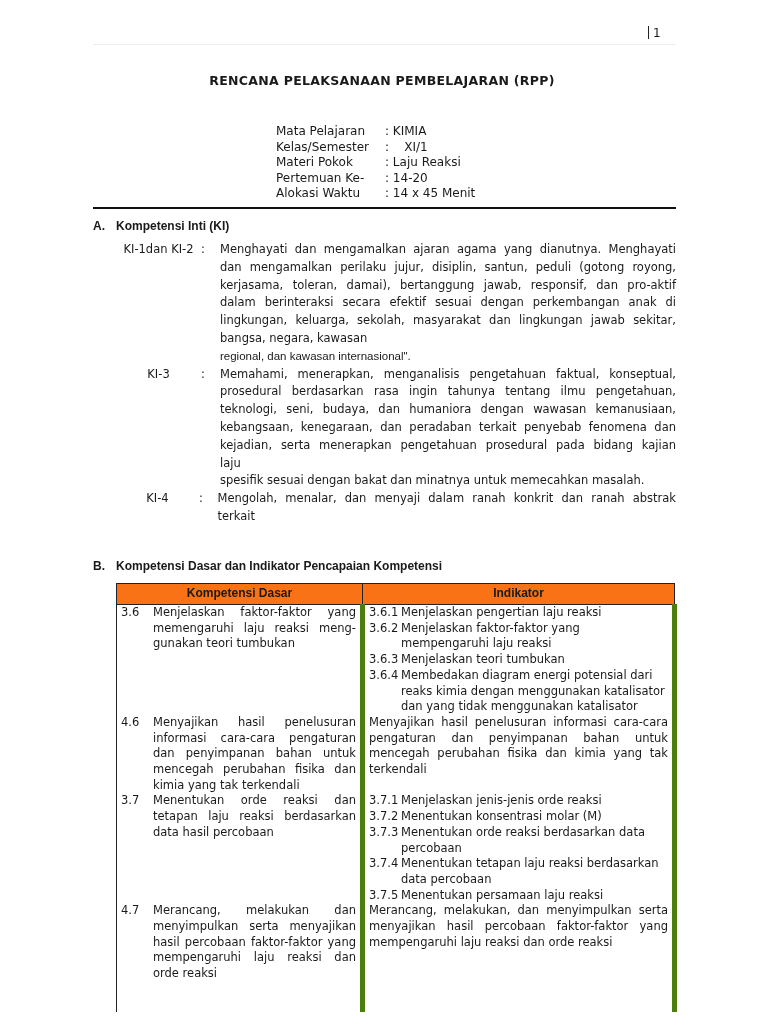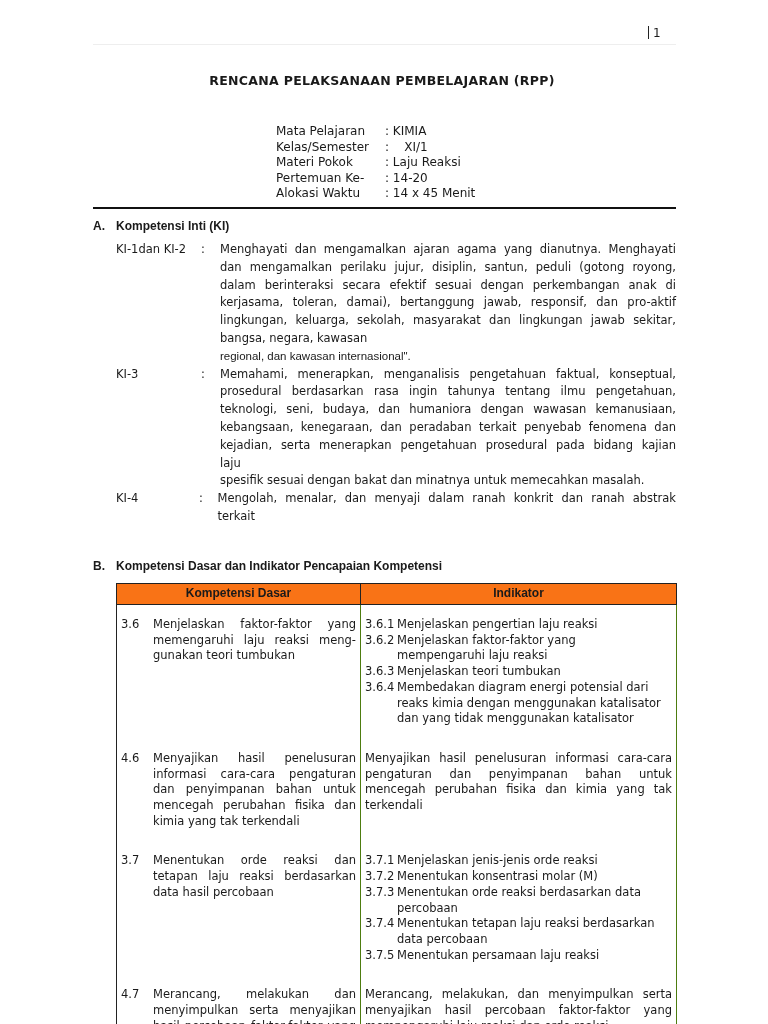--- a/index.html
+++ b/index.html
@@ -10,29 +10,29 @@
   .header-rule { position:absolute; left:93px; top:44px; width:583px; height:1px; background:#eeeeee; }
   .doc-title { position:absolute; left:0; width:764px; top:73px; text-align:center; font-weight:bold; font-size:12.5px; letter-spacing:0.3px; }
   .meta { position:absolute; left:276px; top:124px; font-size:12px; line-height:15.5px; }
   .meta-row { display:flex; }
   .meta-label { width:109px; }
   .thick-rule { position:absolute; left:93px; top:207px; width:583px; height:2px; background:#111; }
   .sec-head { position:absolute; left:93px; font-weight:bold; font-size:12px; display:flex; font-family:"Liberation Sans", sans-serif; }
   .sec-head .letter { width:23px; }
   .ki { position:absolute; left:116px; width:560px; font-size:11.5px; line-height:17.8px; }
   .ki-row { display:flex; }
-  .ki-label { width:85px; }
+  .ki-label { width:85px;text-align:center; }
   .ki-colon { width:19px; }
   .ki-text { width:456px; text-align:justify; }
   .ki-text .line { display:block; text-align:justify; text-align-last:justify; }
   .ki-text .line.last { text-align-last:left; }
   .ki-text .tail { font-family:"Liberation Sans", sans-serif; font-size:11.5px; }
   table.kd { position:absolute; left:116px; top:583px; width:561px; border-collapse:collapse; font-size:11.5px; line-height:15.7px; }
   table.kd th { background:#f97316; border:1px solid #222; font-weight:bold; font-size:12px; padding:2px 4px; height:16px; font-family:"Liberation Sans", sans-serif; }
-  table.kd td { border-left:1px solid #222; border-right:1px solid #4d7c0f; vertical-align:top; padding:12px 4px; }
+  table.kd td { border-left:1px solid #222; border-right:5px solid #4d7c0f; vertical-align:top; padding:0 4px; }
   td.kd-col { width:235px; }
   .kd-item { display:flex; text-align:justify; }
   .hang { padding-left:32px; text-indent:-32px; }
   .ind-item { display:flex; }
   .ind-num { width:32px; flex:none; }
   .just { text-align:justify; }
 </style>
 </head>
 <body>
 
@@ -71,22 +71,22 @@
   <span>Kompetensi Inti (KI)</span>
 </div>
 
 <div class="ki" style="top:241px;">
   <div class="ki-row">
     <div class="ki-label">KI-1dan KI-2</div>
     <div class="ki-colon">:</div>
     <div class="ki-text">
       <span class="line">Menghayati dan mengamalkan ajaran agama yang dianutnya. Menghayati</span>
       <span class="line">dan mengamalkan perilaku jujur, disiplin, santun, peduli (gotong royong,</span>
+      <span class="line">kerjasama, toleran, damai), bertanggung jawab, responsif, dan pro-aktif</span>
       <span class="line">dalam berinteraksi secara efektif sesuai dengan perkembangan anak di</span>
-      <span class="line">kerjasama, toleran, damai), bertanggung jawab, responsif, dan pro-aktif</span>
       <span class="line">lingkungan, keluarga, sekolah, masyarakat dan lingkungan jawab sekitar,</span>
       <span class="line last">bangsa, negara, kawasan</span>
       <span class="line last tail">regional, dan kawasan internasional".</span>
     </div>
   </div>
   <div class="ki-row">
     <div class="ki-label">KI-3</div>
     <div class="ki-colon">:</div>
     <div class="ki-text">
       <span class="line">Memahami, menerapkan, menganalisis pengetahuan faktual, konseptual,</span>

